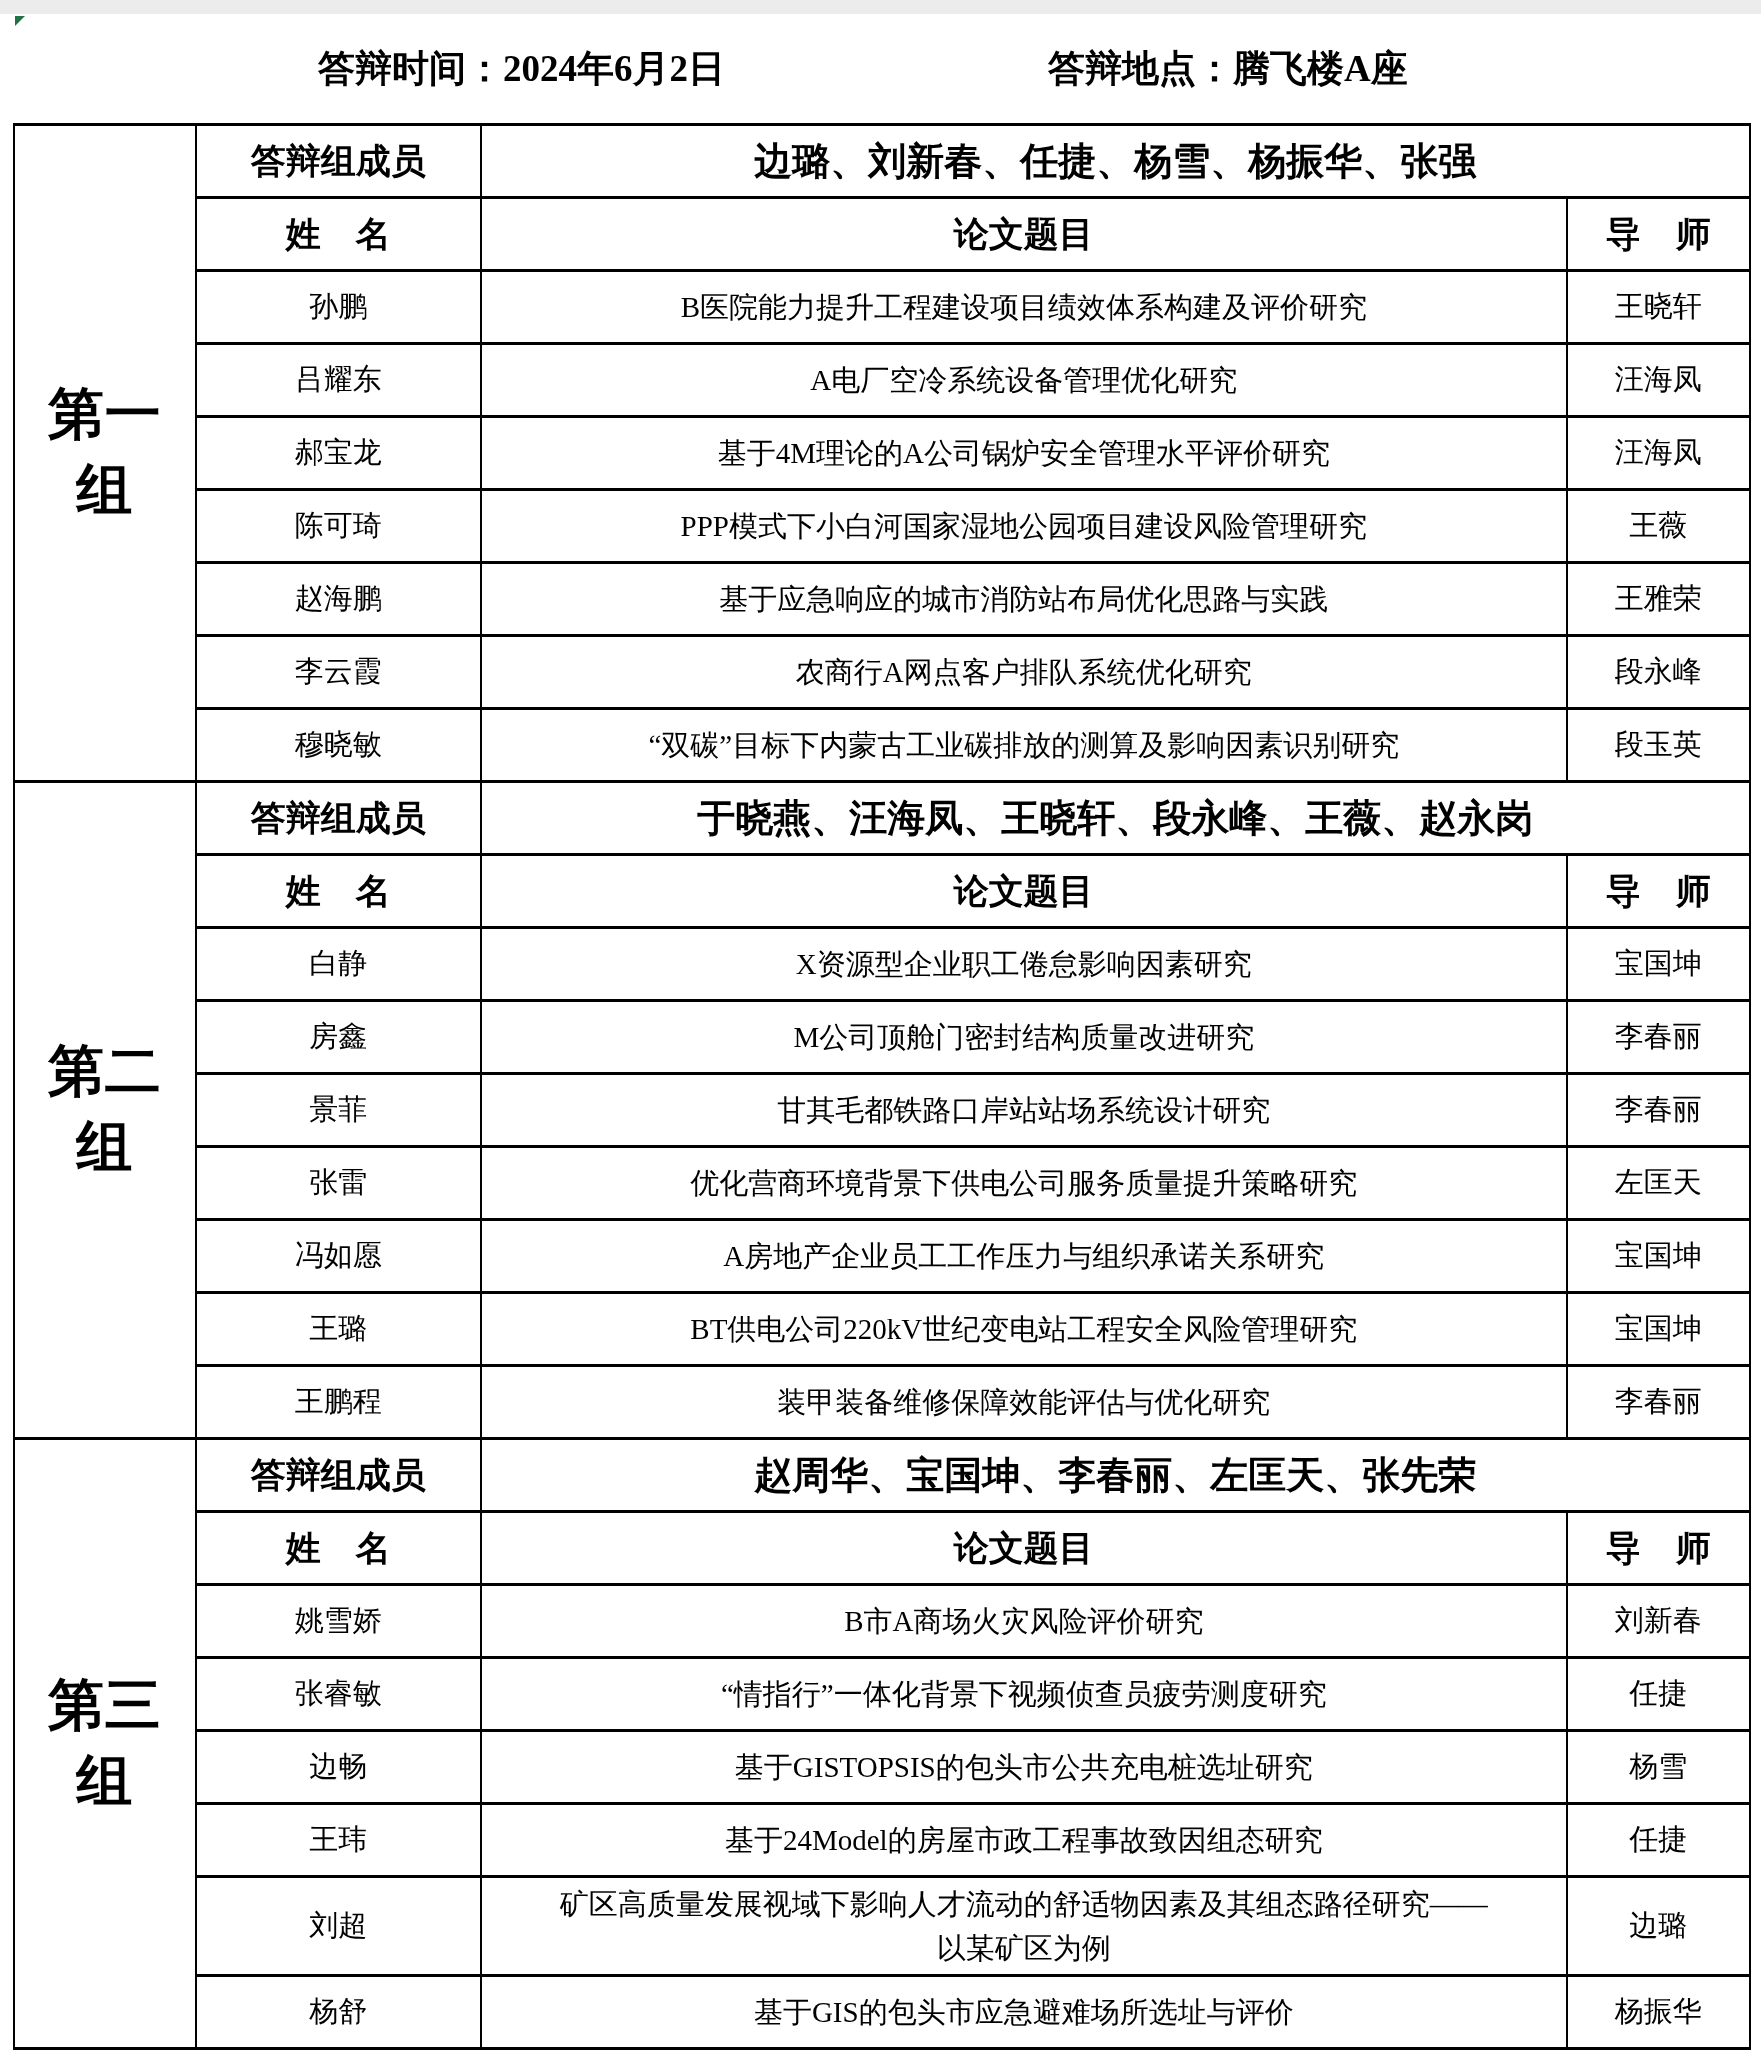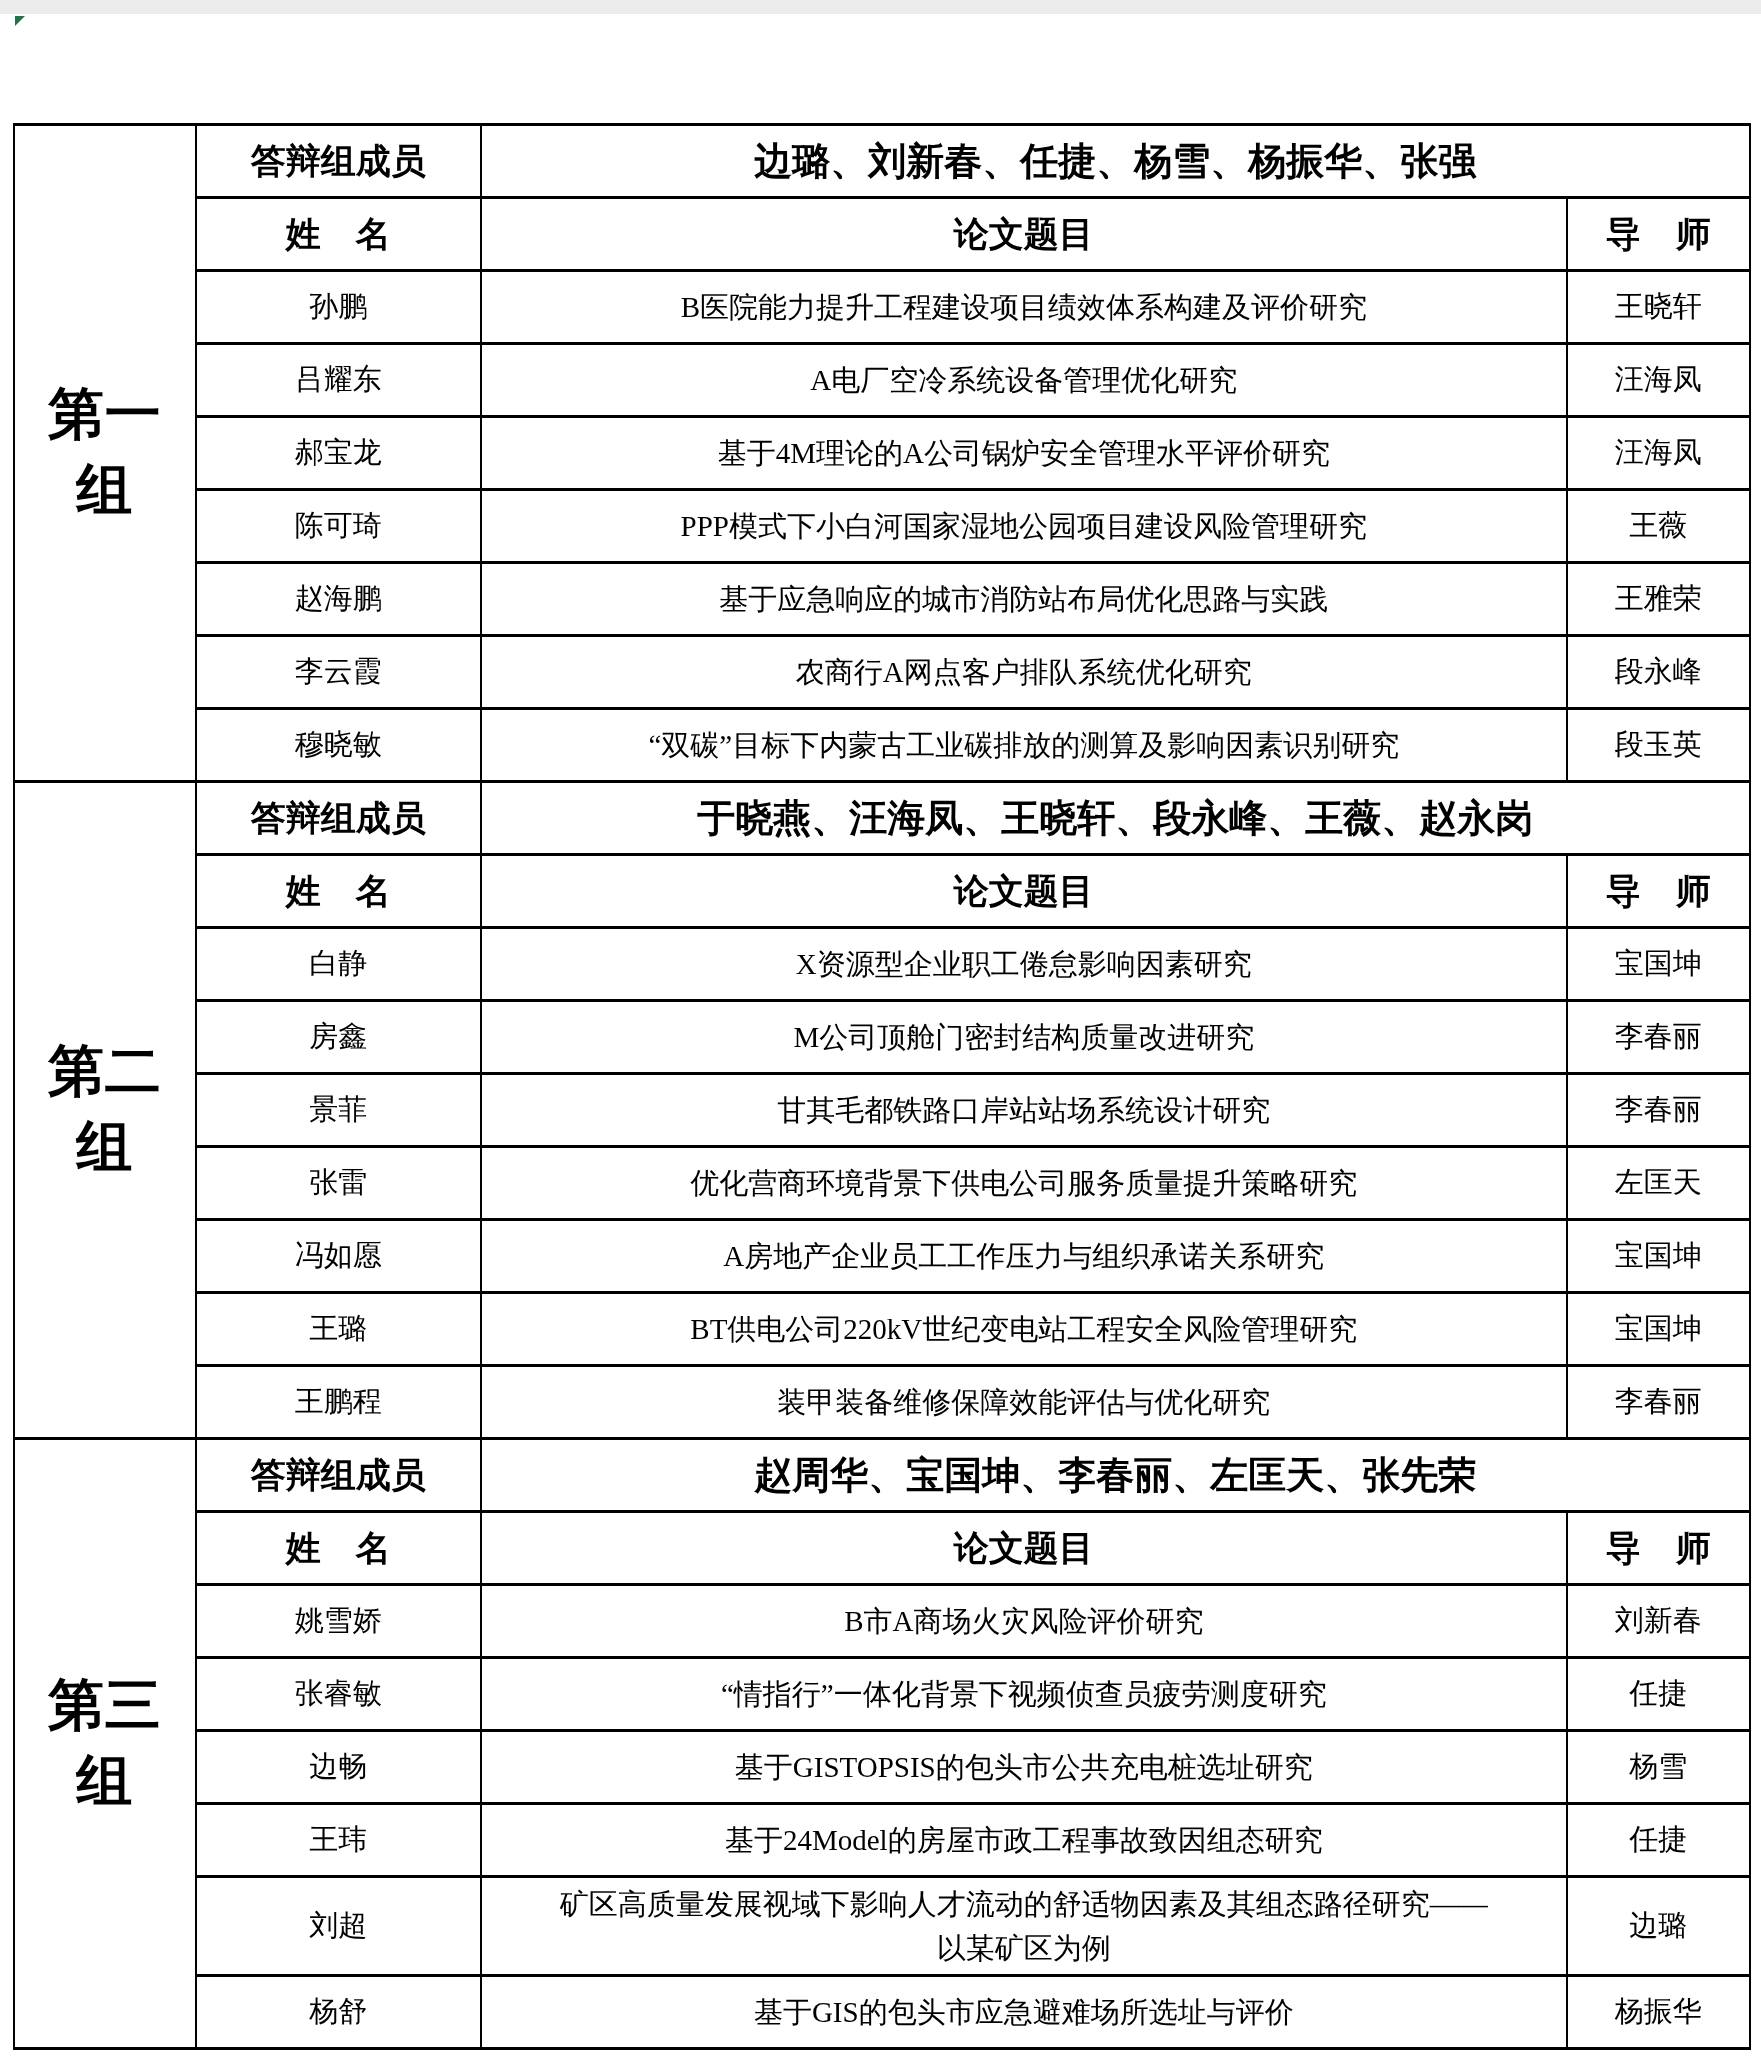--- a/index.html
+++ b/index.html
@@ -44,20 +44,22 @@
   td.name-cell, td.supervisor-cell { font-size:29px;font-family:Liberation Mono, monospace; }
   td.title-cell   { font-size:29px; line-height:44px; white-space:pre-line;margin-top:40px; }
 </style>
 </head>
 <body>
 
 <div class="top-band" style="background: rgb(236, 236, 236);"></div>
 <div class="corner-flag" style="border-top-color: rgb(33, 115, 70);"></div>
 
 <div class="doc-header">
+  <span class="hdr time">答辩时间：2024年6月2日</span>
+  <span class="hdr loc">答辩地点：腾飞楼A座</span>
 </div>
 
 <table class="defense-table">
   <colgroup>
     <col style="width:182px">
     <col style="width:285px">
     <col style="width:1086px">
     <col style="width:183px">
   </colgroup>
   <tbody id="table-body">

